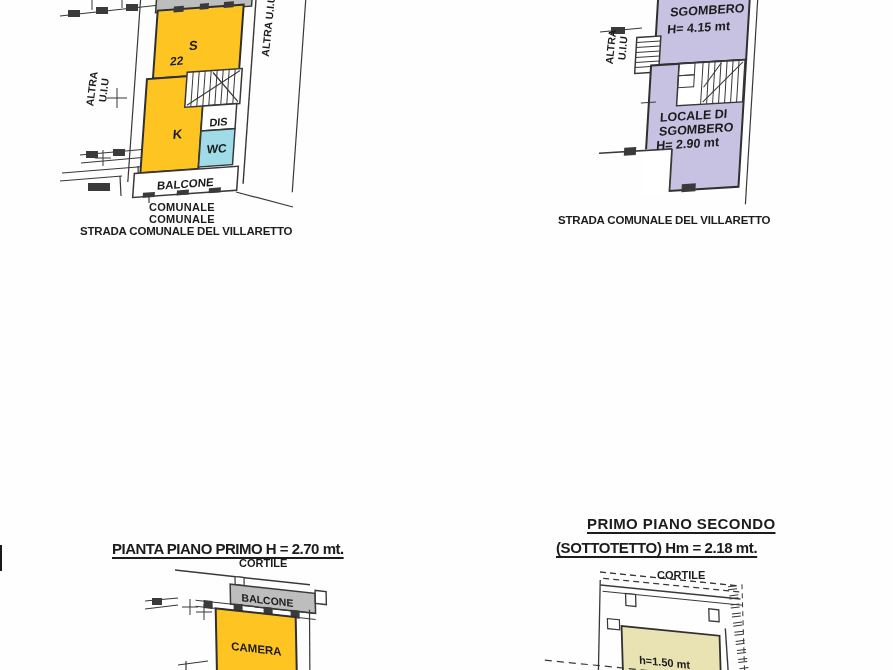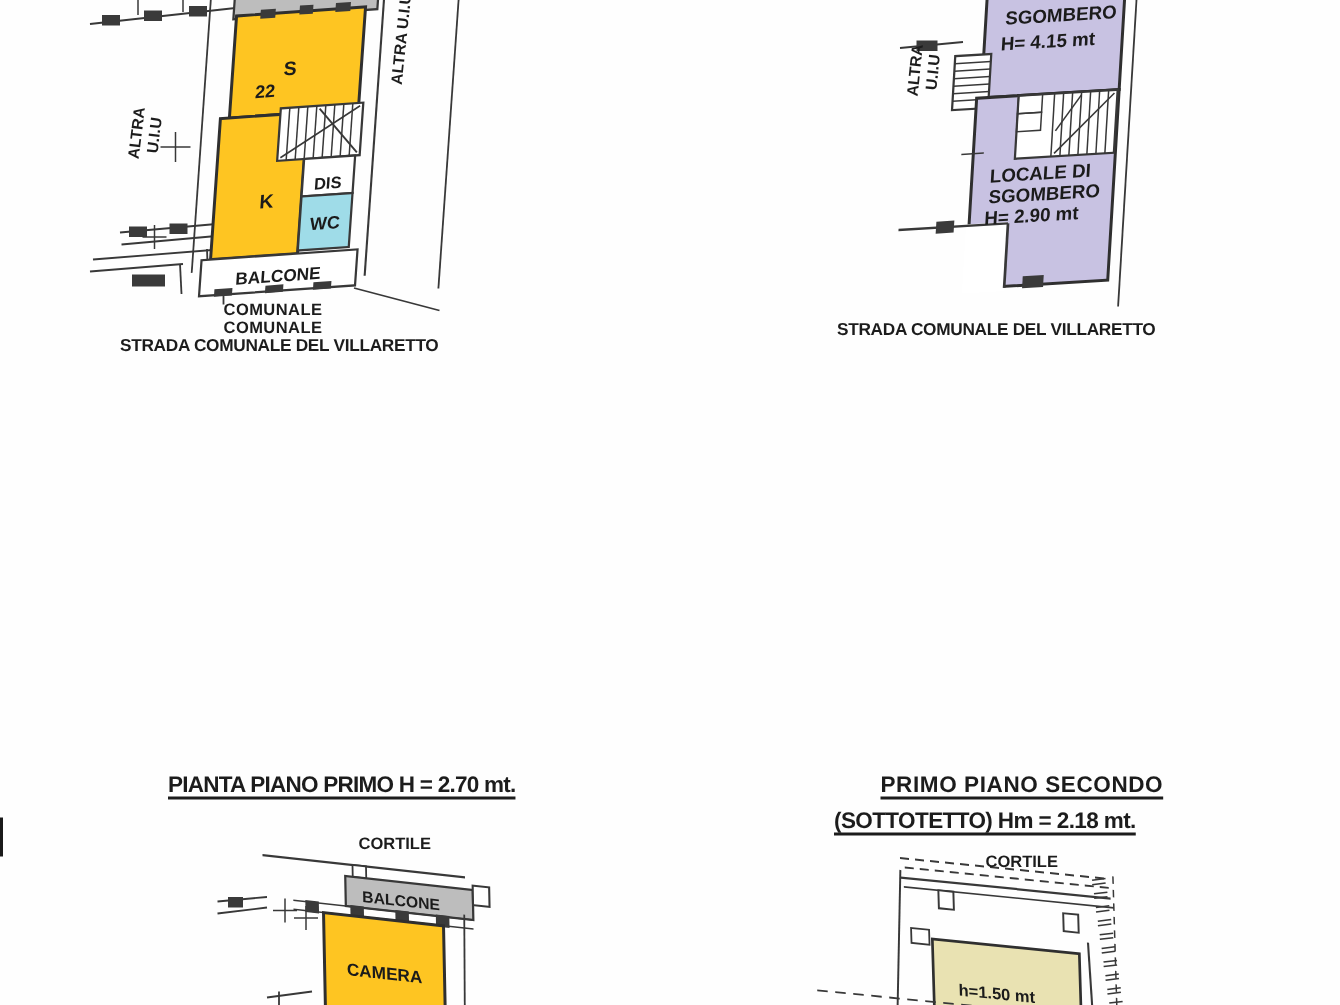--- a/index.html
+++ b/index.html
@@ -224,21 +224,21 @@
 
   <div class="lbl" style="left:130px;top:202px;width:104px;font-size:11px;line-height:1.05;letter-spacing:0.3px;">
     <span class="ln">COMUNALE</span>
     <span class="ln">COMUNALE</span>
   </div>
 
   <div class="lbl" style="left:80px;top:225px;font-size:11.5px;letter-spacing:-0.2px;">STRADA COMUNALE DEL VILLARETTO</div>
 
   <div class="lbl" style="left:558px;top:214px;font-size:11.5px;letter-spacing:-0.2px;">STRADA COMUNALE DEL VILLARETTO</div>
 
-  <div class="lbl underl" style="left:112px;top:515px;font-size:15px;letter-spacing:-0.5px;text-align:center;">PIANTA PIANO PRIMO H = 2.70 mt.</div>
+  <div class="lbl underl" style="left:112px;top:540px;font-size:15px;letter-spacing:-0.5px;text-align:center;">PIANTA PIANO PRIMO H = 2.70 mt.</div>
 
   <div class="lbl" style="left:239px;top:557px;font-size:11px;">CORTILE</div>
 
   <div class="lbl underl" style="left:587px;top:515px;font-size:15px;letter-spacing:0.4px;">PRIMO PIANO SECONDO</div>
 
   <div class="lbl underl" style="left:556px;top:539px;font-size:15px;letter-spacing:-0.4px;">(SOTTOTETTO) Hm = 2.18 mt.</div>
 
   <div class="lbl" style="left:657px;top:569px;font-size:11px;">CORTILE</div>
 
   <div class="edge-artifact" style="left:0;top:545px;width:2px;height:26px;"></div>

